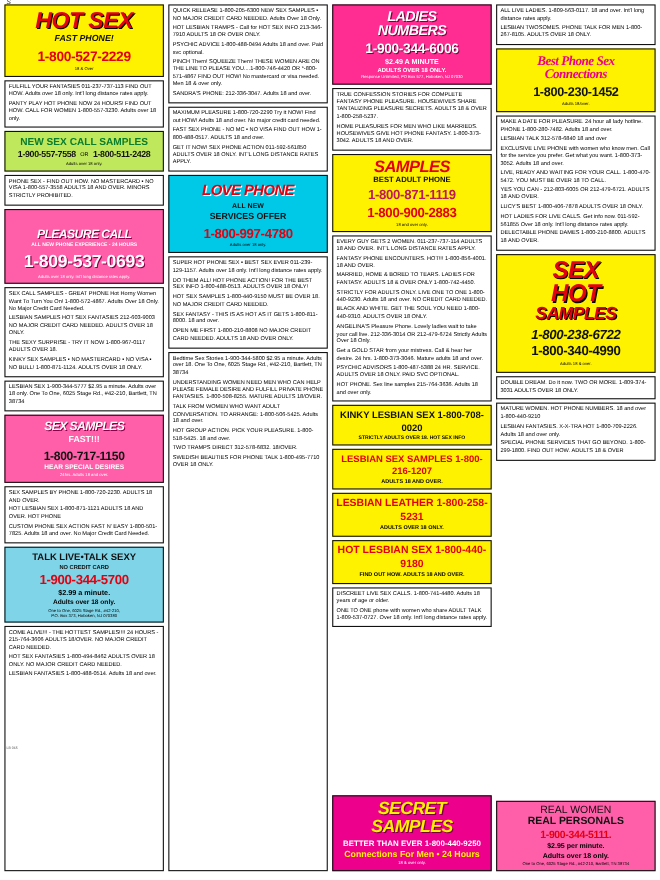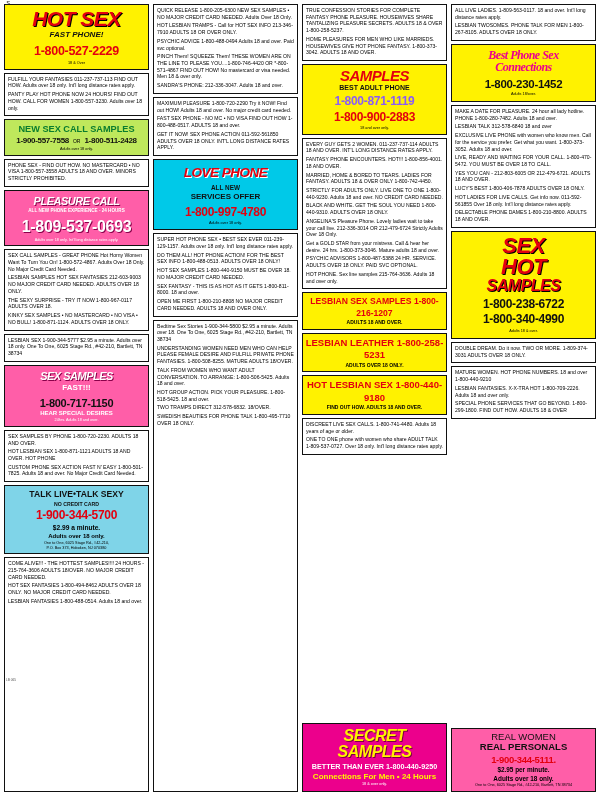--- a/index.html
+++ b/index.html
@@ -101,21 +101,21 @@
           <span class="num" style="font-size:8px;color:#111;">1-800-511-2428</span>
         </div>
         <div class="xtiny">Adults over 18 only.</div>
       </div>
 
       <div class="ad">
         <p>PHONE SEX - FIND OUT HOW. NO MASTERCARD • NO VISA 1-800-557-3558 ADULTS 18 AND OVER. MINORS STRICTLY PROHIBITED.</p>
       </div>
 
       <div class="ad ctr pink" style="padding:3px 2px;">
-        <div class="hs-title" style="font-size:11px;color:#fff;text-shadow:1px 1px 0 #8a004a;">PLEASURE CALL</div>
+        <div class="hs-title" style="font-size:11px;color:#fff;text-shadow:1px 1px 0 #8a004a;margin-top:12px;">PLEASURE CALL</div>
         <div style="font-size:4.6px;font-weight:bold;color:#fff;">ALL NEW PHONE EXPERIENCE - 24 HOURS</div>
         <div class="num" style="font-size:16px;color:#fff;margin-top:2px;text-shadow:1px 1px 0 #8a004a;">1-809-537-0693</div>
         <div class="xtiny" style="color:#fff;">Adults over 18 only. Int'l long distance rates apply.</div>
       </div>
 
       <div class="ad">
         <p>SEX CALL SAMPLES - GREAT PHONE Hot Horny Women Want To Turn You On! 1-800-572-4867. Adults Over 18 Only. No Major Credit Card Needed.</p>
         <p>LESBIAN SAMPLES HOT SEX FANTASIES 212-603-9003 NO MAJOR CREDIT CARD NEEDED. ADULTS OVER 18 ONLY.</p>
         <p>THE SEXY SURPRISE - TRY IT NOW 1-800-967-0117 ADULTS OVER 18.</p>
         <p>KINKY SEX SAMPLES • NO MASTERCARD • NO VISA • NO BULL! 1-800-871-1124. ADULTS OVER 18 ONLY.</p>
@@ -193,46 +193,58 @@
         <p>UNDERSTANDING WOMEN NEED MEN WHO CAN HELP PLEASE FEMALE DESIRE AND FULFILL PRIVATE PHONE FANTASIES. 1-800-508-8255. MATURE ADULTS 18/OVER.</p>
         <p>TALK FROM WOMEN WHO WANT ADULT CONVERSATION. TO ARRANGE: 1-800-506-5425. Adults 18 and over.</p>
         <p>HOT GROUP ACTION. PICK YOUR PLEASURE. 1-800-518-5425. 18 and over.</p>
         <p>TWO TRAMPS DIRECT 312-578-6832. 18/OVER.</p>
         <p>SWEDISH BEAUTIES FOR PHONE TALK 1-800-495-7710 OVER 18 ONLY.</p>
       </div>
     </div>
 
     <div class="col">
 
+      <div class="ad ctr hotpink" style="padding:3px 2px;">
+        <div class="hs-title" style="font-size:13px;color:#fff;text-shadow:1px 1px 0 #7a0040;line-height:1;">LADIES</div>
+        <div class="hs-title" style="font-size:13px;color:#fff;text-shadow:1px 1px 0 #7a0040;line-height:1;">NUMBERS</div>
+        <div class="num" style="font-size:12.5px;color:#fff;margin-top:2px;text-shadow:1px 1px 0 #7a0040;">1-900-344-6006</div>
+        <div style="font-size:6.5px;font-weight:bold;color:#fff;">$2.49 A MINUTE</div>
+        <div style="font-size:5.4px;font-weight:bold;color:#fff;">ADULTS OVER 18 ONLY.</div>
+        <div class="xtiny" style="color:#fff;">Response Unlimited, PO Box 577, Hoboken, NJ 07030</div>
+      </div>
 
       <div class="ad">
         <p>TRUE CONFESSION STORIES FOR COMPLETE FANTASY PHONE PLEASURE. HOUSEWIVES SHARE TANTALIZING PLEASURE SECRETS. ADULTS 18 &amp; OVER 1-800-258-5237.</p>
         <p>HOME PLEASURES FOR MEN WHO LIKE MARRIEDS. HOUSEWIVES GIVE HOT PHONE FANTASY. 1-800-373-3042. ADULTS 18 AND OVER.</p>
       </div>
 
       <div class="ad ctr yellow" style="padding:3px 2px;">
         <div class="hs-title" style="font-size:15px;color:#e3000f;line-height:1;">SAMPLES</div>
         <div style="font-size:7px;font-weight:bold;color:#111;">BEST ADULT PHONE</div>
-        <div class="num" style="font-size:12px;color:#8b5cf6;margin-top:2px;">1-800-871-1119</div>
+        <div class="num" style="font-size:12px;color:#be185d;margin-top:2px;">1-800-871-1119</div>
         <div class="num" style="font-size:12px;color:#e3000f;">1-800-900-2883</div>
         <div class="xtiny">18 and over only.</div>
       </div>
 
       <div class="ad">
         <p>EVERY GUY GETS 2 WOMEN. 011-237-737-114 ADULTS 18 AND OVER. INT'L LONG DISTANCE RATES APPLY.</p>
         <p>FANTASY PHONE ENCOUNTERS. HOT!!! 1-800-856-4001. 18 AND OVER.</p>
         <p>MARRIED, HOME &amp; BORED TO TEARS. LADIES FOR FANTASY. ADULTS 18 &amp; OVER ONLY 1-800-742-4450.</p>
         <p>STRICTLY FOR ADULTS ONLY. LIVE ONE TO ONE 1-800-440-9230. Adults 18 and over. NO CREDIT CARD NEEDED.</p>
         <p>BLACK AND WHITE. GET THE SOUL YOU NEED 1-800-440-9310. ADULTS OVER 18 ONLY.</p>
         <p>ANGELINA'S Pleasure Phone. Lovely ladies wait to take your call live. 212-336-3014  OR  212-479-6724 Strictly Adults Over 18 Only.</p>
         <p>Get a GOLD STAR from your mistress. Call &amp; hear her desire. 24 hrs. 1-800-373-3046. Mature adults 18 and over.</p>
         <p>PSYCHIC  ADVISORS  1-800-487-5388 24 HR. SERVICE. ADULTS OVER 18 ONLY. PAID SVC OPTIONAL.</p>
         <p>HOT PHONE. Sex line samples 215-764-3636. Adults 18 and over only.</p>
       </div>
 
+      <div class="ad ctr yellow" style="padding:3px 2px;">
+        <div style="font-size:8.6px;font-weight:bold;color:#111;">KINKY LESBIAN SEX 1-800-708-0020</div>
+        <div style="font-size:4.6px;font-weight:bold;">STRICTLY ADULTS OVER 18. HOT SEX INFO</div>
+      </div>
 
       <div class="ad ctr yellow" style="padding:3px 2px;">
         <div style="font-size:8.6px;font-weight:bold;color:#e3000f;">LESBIAN SEX SAMPLES 1-800-216-1207</div>
         <div style="font-size:5px;font-weight:bold;">ADULTS 18 AND OVER.</div>
       </div>
 
       <div class="ad ctr yellow" style="padding:3px 2px;">
         <div style="font-size:9.5px;font-weight:bold;color:#e3000f;">LESBIAN LEATHER 1-800-258-5231</div>
         <div style="font-size:5px;font-weight:bold;">ADULTS OVER 18 ONLY.</div>
       </div>
@@ -277,21 +289,21 @@
         <p>YES YOU CAN - 212-803-6005 OR 212-479-6721. ADULTS 18 AND OVER.</p>
         <p>LUCY'S BEST 1-800-406-7878 ADULTS OVER 18 ONLY.</p>
         <p>HOT LADIES FOR LIVE CALLS. Get info now. 011-592-561855 Over 18 only. Int'l long distance rates apply.</p>
         <p>DELECTABLE PHONE DAMES 1-800-210-8800. ADULTS 18 AND OVER.</p>
       </div>
 
       <div class="ad ctr yellow" style="padding:4px 2px;">
         <div class="hs-title shadow-title" style="font-size:22px;color:#e3000f;line-height:0.95;">SEX</div>
         <div class="hs-title shadow-title" style="font-size:22px;color:#e3000f;line-height:0.95;">HOT</div>
         <div class="hs-title shadow-title" style="font-size:16px;color:#e3000f;line-height:1;">SAMPLES</div>
-        <div class="num" style="font-size:12px;color:#111;margin-top:3px;">1-800-238-6722</div>
+        <div class="num" style="font-size:12px;color:#111;margin-top:3px;font-style:italic;">1-800-238-6722</div>
         <div class="num" style="font-size:12px;color:#111;">1-800-340-4990</div>
         <div class="xtiny" style="margin-top:1px;">Adults 18 &amp; over.</div>
       </div>
 
       <div class="ad">
         <p>DOUBLE DREAM. Do it now. TWO OR MORE. 1-809-374-3031 ADULTS OVER 18 ONLY.</p>
       </div>
 
       <div class="ad">
         <p>MATURE WOMEN. HOT PHONE NUMBERS. 18 and over 1-800-440-9210</p>

